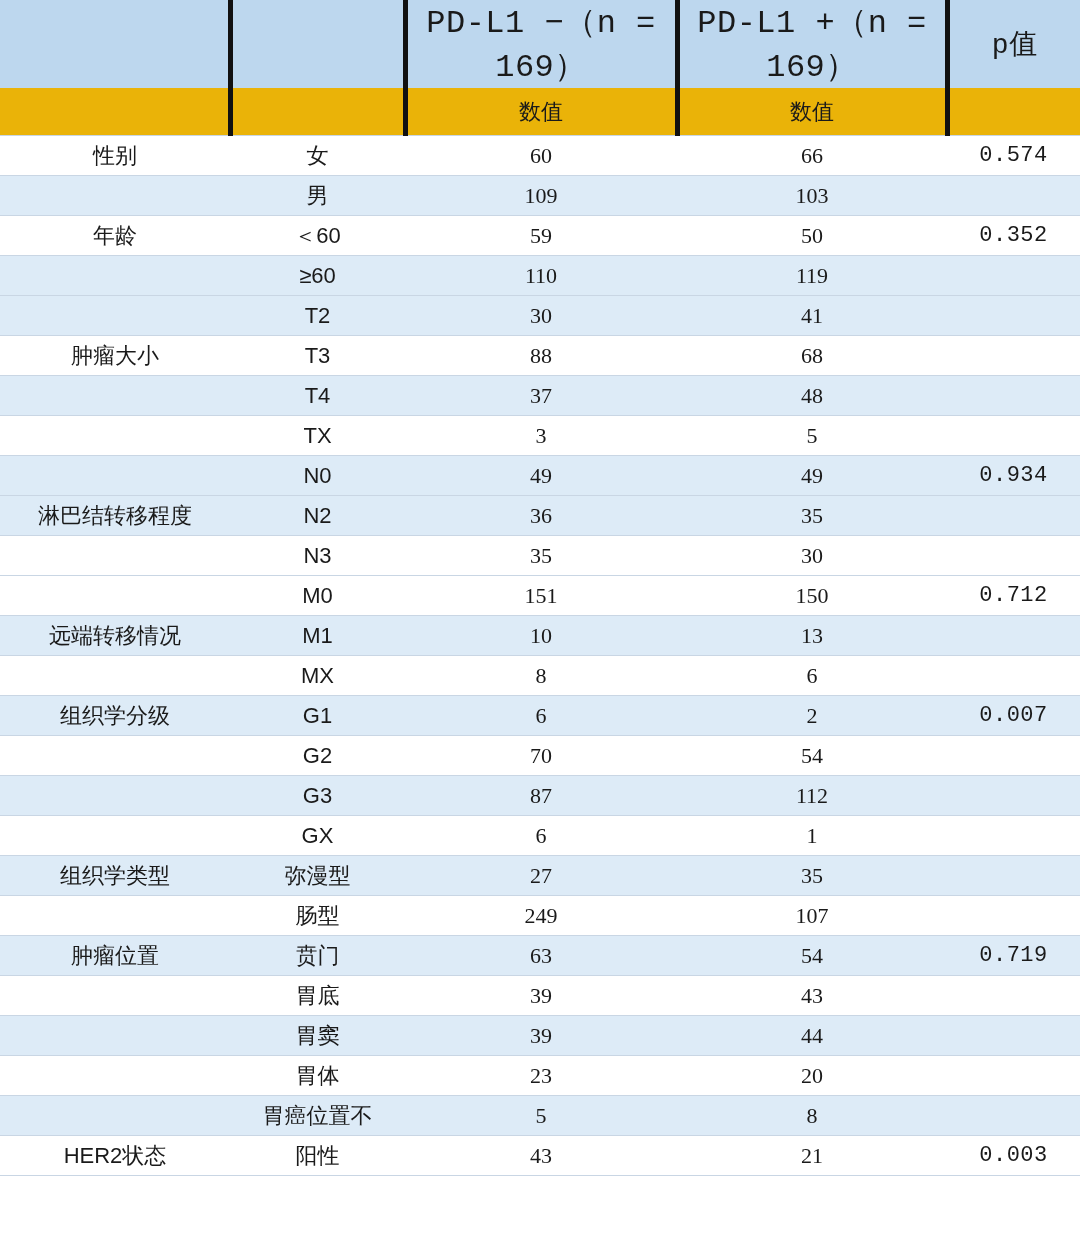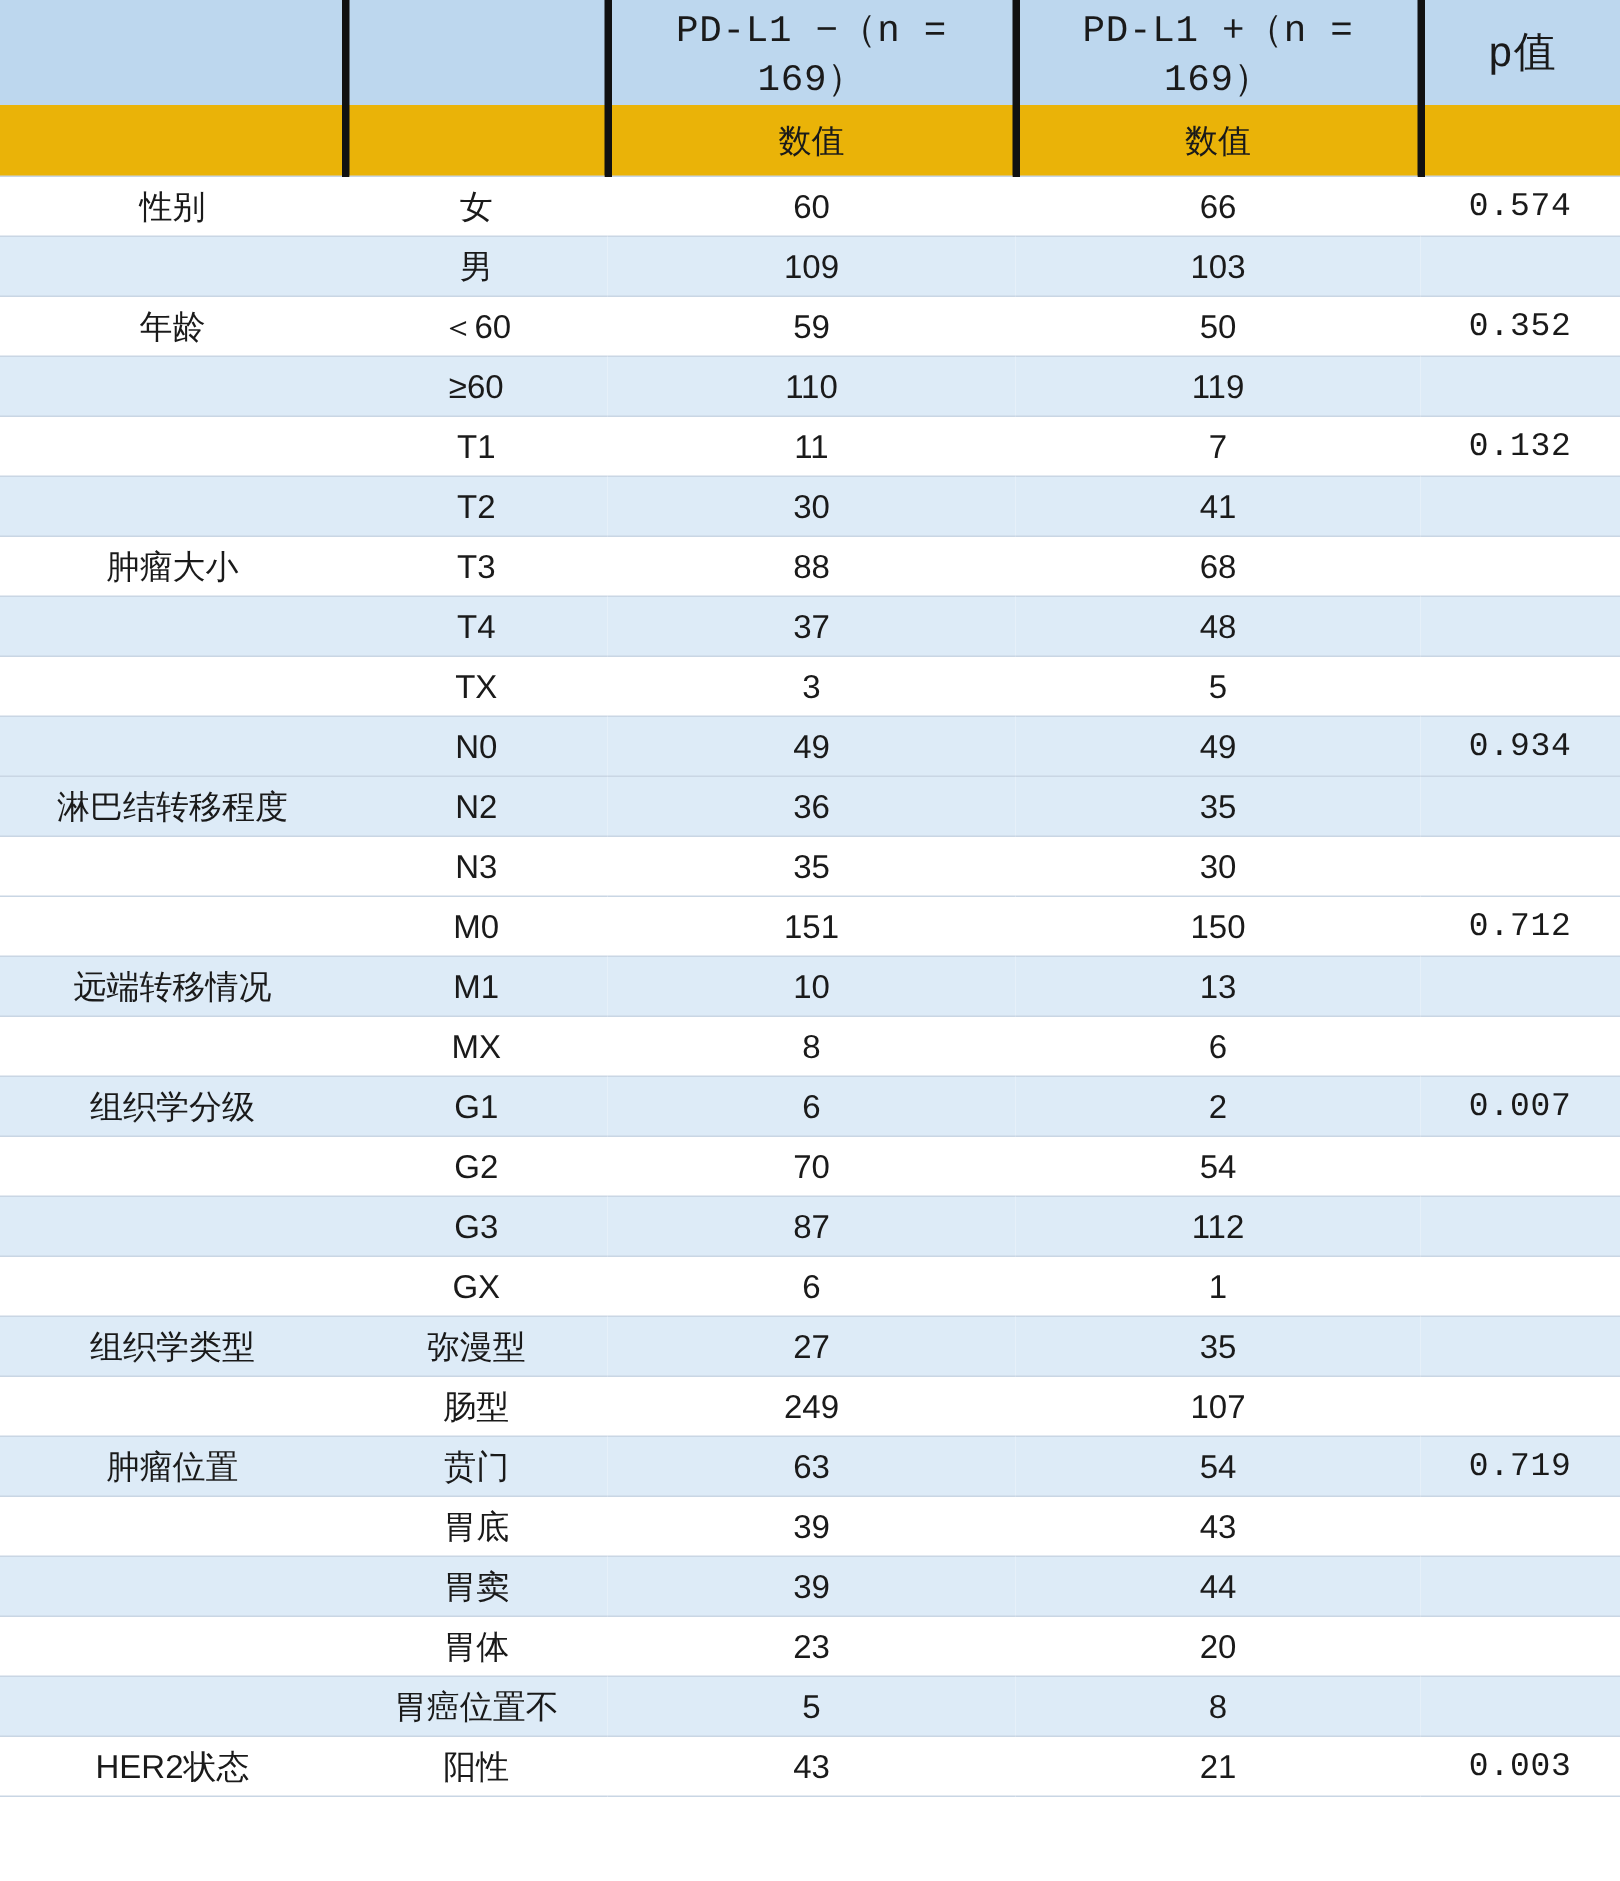--- a/index.html
+++ b/index.html
@@ -32,21 +32,21 @@
     vertical-align: middle;
     font-weight: normal;
     color: #1a1a1a;
     border: none;
   }
 
   
   tr.header-row td {
     background: #bdd7ee;
     height: 70px;
-    font-size: 25px;
+    font-size: 32px;
     font-family: "Liberation Mono", monospace;
     letter-spacing: 0.5px;
   }
   tr.header-row td.c-p-cell {
     font-family: Liberation Mono, monospace;
     font-size: 28px;
   }
 
   
   tr.subheader-row td {
@@ -81,21 +81,21 @@
   }
 
   
   tr.body-row td {
     border-bottom: 1px solid #c9d6e4;
   }
   tr.subheader-row td {
     border-bottom: 1px solid #c9d6e4;
   }
 
-  .num { font-family: Liberation Sans, sans-serif; }
+  .num { font-family: Liberation Serif, serif; }
   .pval { font-family: "Liberation Mono", monospace; font-size: 21px; letter-spacing: 0.5px; }
 </style>
 </head>
 <body>
 
 <table class="clinical-table">
   <colgroup>
     <col class="c-cat">
       <col class="c-sub">
       <col class="c-neg">
@@ -138,27 +138,20 @@
         <td class="c-pos-cell num">50</td>
         <td class="c-p-cell pval">0.352</td>
       </tr>
       <tr class="body-row row-blue">
         <td class="c-cat-cell"></td>
         <td class="c-sub-cell">≥60</td>
         <td class="c-neg-cell num">110</td>
         <td class="c-pos-cell num">119</td>
         <td class="c-p-cell pval"></td>
       </tr>
-      <tr class="body-row row-light">
-        <td class="c-cat-cell"></td>
-        <td class="c-sub-cell">T1</td>
-        <td class="c-neg-cell num">11</td>
-        <td class="c-pos-cell num">7</td>
-        <td class="c-p-cell pval">0.132</td>
-      </tr>
       <tr class="body-row row-blue">
         <td class="c-cat-cell"></td>
         <td class="c-sub-cell">T2</td>
         <td class="c-neg-cell num">30</td>
         <td class="c-pos-cell num">41</td>
         <td class="c-p-cell pval"></td>
       </tr>
       <tr class="body-row row-light">
         <td class="c-cat-cell">肿瘤大小</td>
         <td class="c-sub-cell">T3</td>

